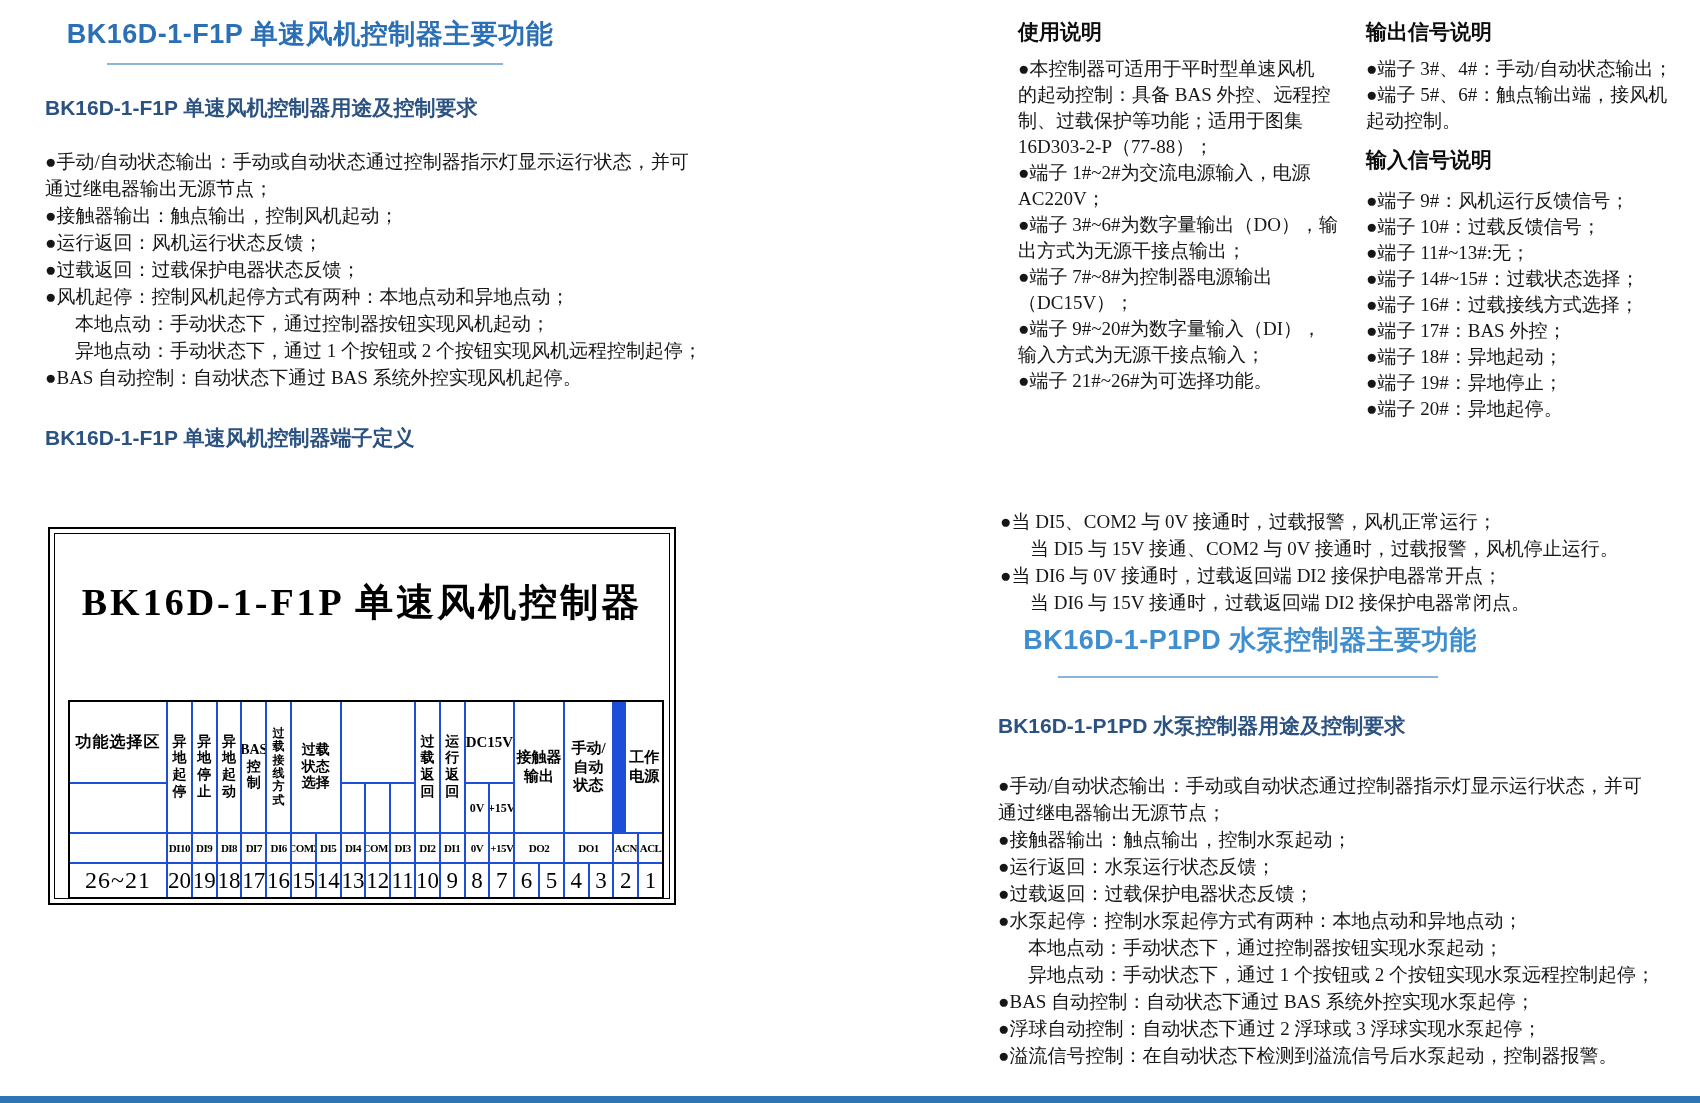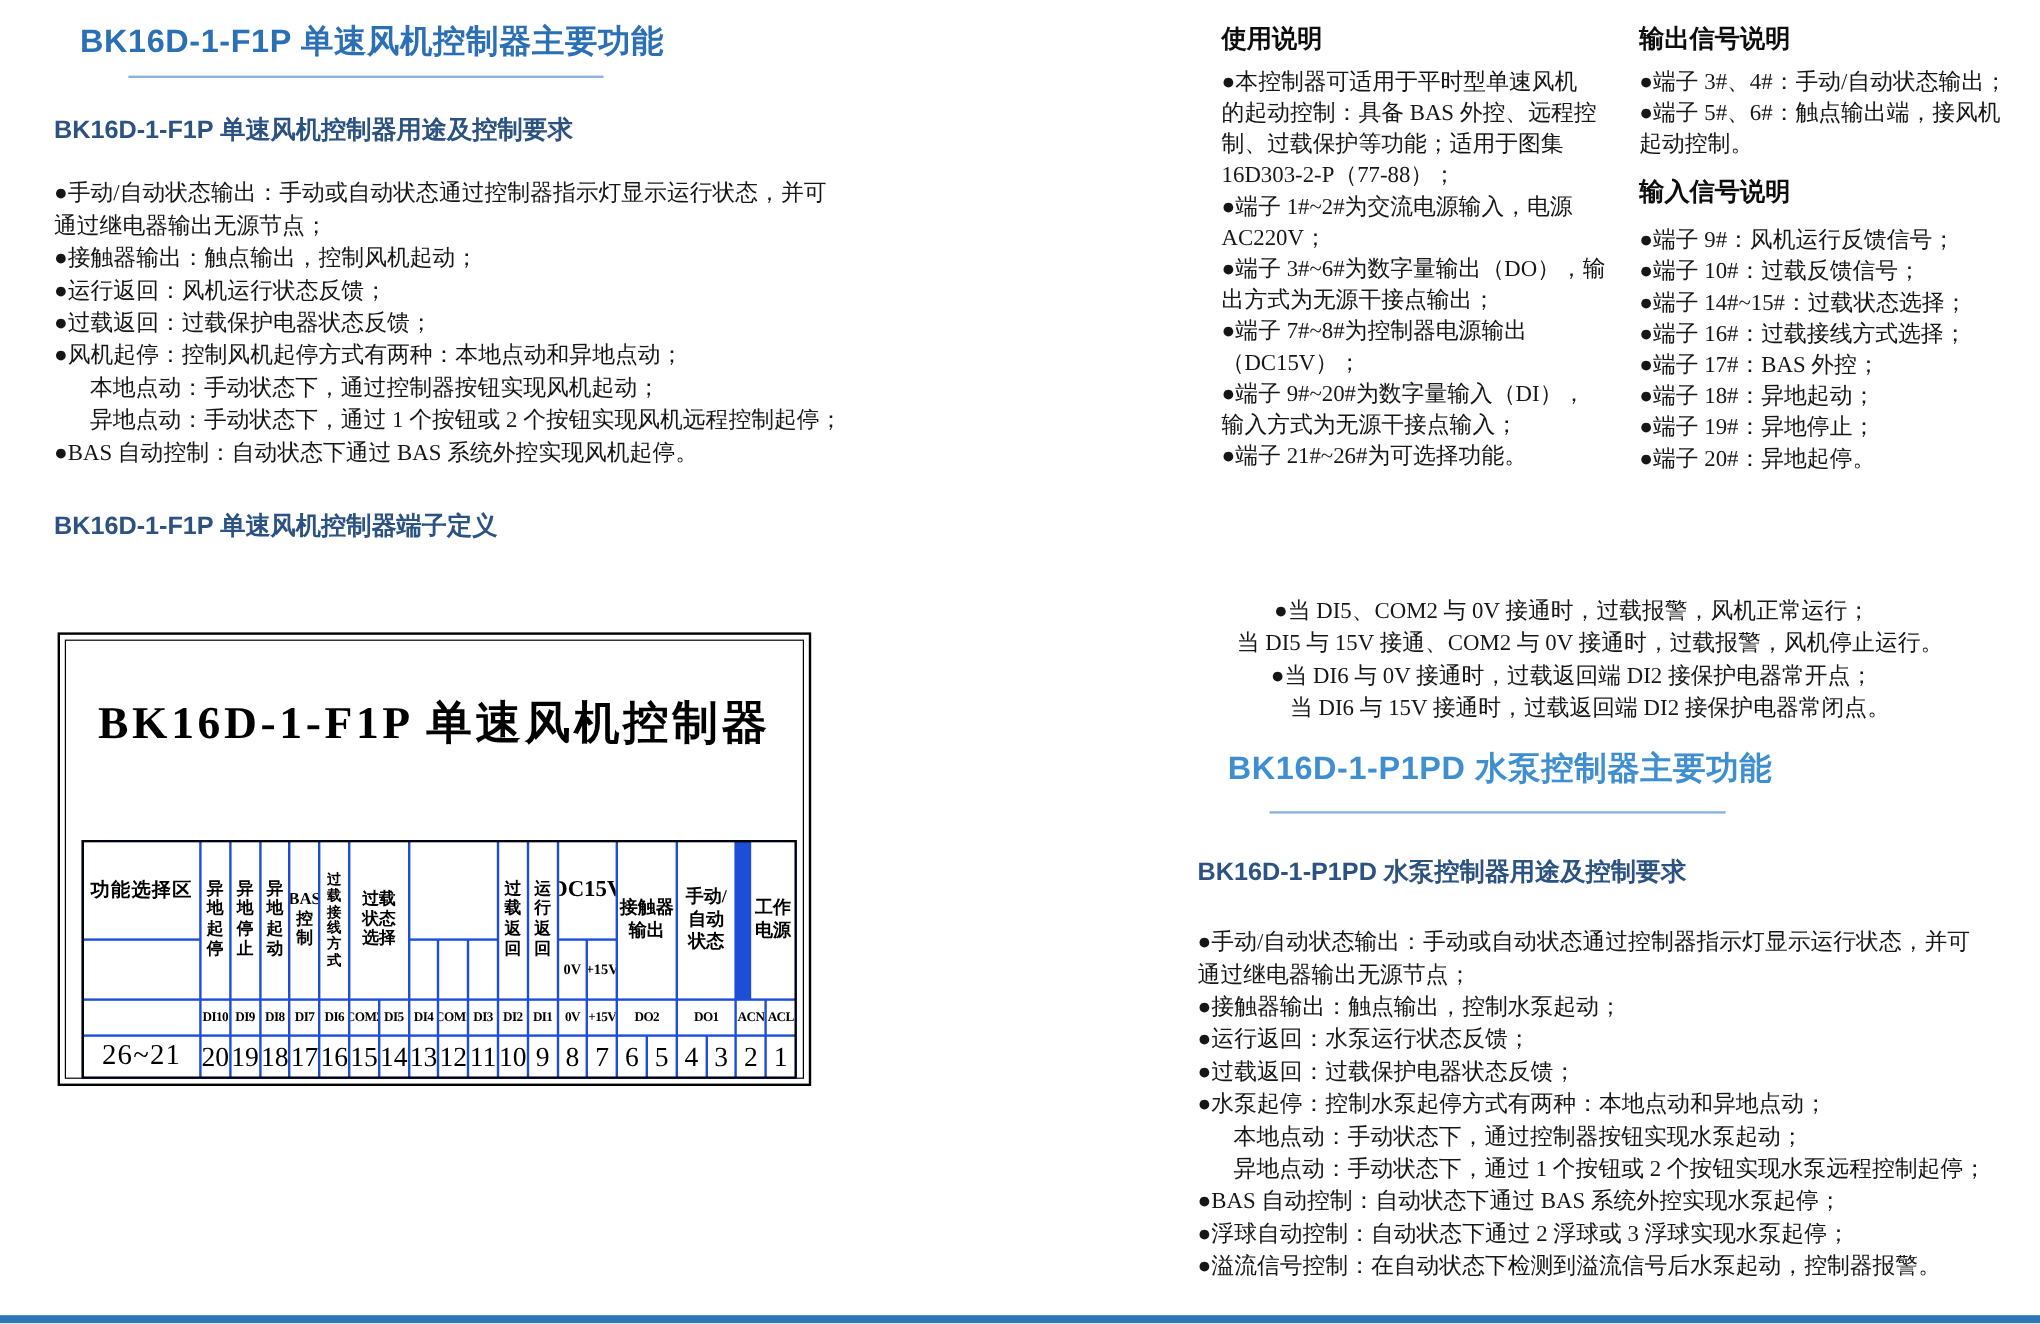--- a/index.html
+++ b/index.html
@@ -27,21 +27,21 @@
   #diagram-inner{position:absolute;left:4px;top:4px;right:4px;bottom:4px;border:1.5px solid #000;}
   #diagram-title{position:absolute;left:0;top:48px;width:100%;text-align:center;
                  font-size:38px;font-weight:bold;letter-spacing:3px;color:#000;}
   #terminal-table{position:absolute;display:grid;background:#1d4ed8;gap:2px;border:2px solid #000;
                   grid-template-columns:96px repeat(20,1fr);grid-template-rows:80px 48px 28px 33px;}
   #terminal-table .cell{background:#fff;display:flex;align-items:center;justify-content:center;
                         text-align:center;overflow:hidden;color:#000;}
   .t-v{white-space:pre-line;font-size:14px;line-height:1.18;font-weight:bold;}
   .t-v.small{font-size:12px;line-height:1.12;}
   .t-h{white-space:pre-line;font-size:15px;line-height:1.25;font-weight:bold;}
-  .t-dc{font-size:19px;font-weight:bold;}
+  .t-dc{font-size:15px;font-weight:bold;}
   .t-sub{font-size:12px;font-weight:bold;}
   .t-di{font-size:11px;font-weight:bold;letter-spacing:-.5px;}
   .t-num{font-size:23px;}
   .t-fsel{font-size:16px;font-weight:bold;letter-spacing:1px;}
   .t-range{font-size:24px;letter-spacing:1px;}
   #footer-bar{background:var(--footer-bar,#2e75b6);}
 </style>
 </head>
 <body>
 
@@ -182,29 +182,30 @@
   <div class="abs doc-list lh26" style="left:1366px;top:56px;width:290px;">
       <div class="line">●端子 3#、4#：手动/自动状态输出；</div>
       <div class="line">●端子 5#、6#：触点输出端，接风机</div>
       <div class="line">起动控制。</div>
     </div>
 
   <div class="abs black-heading" style="left:1366px;top:146px;">输入信号说明</div>
   <div class="abs doc-list lh26" style="left:1366px;top:188px;width:290px;">
       <div class="line">●端子 9#：风机运行反馈信号；</div>
       <div class="line">●端子 10#：过载反馈信号；</div>
+      <div class="line">●端子 11#~13#:无；</div>
       <div class="line">●端子 14#~15#：过载状态选择；</div>
       <div class="line">●端子 16#：过载接线方式选择；</div>
       <div class="line">●端子 17#：BAS 外控；</div>
       <div class="line">●端子 18#：异地起动；</div>
       <div class="line">●端子 19#：异地停止；</div>
       <div class="line">●端子 20#：异地起停。</div>
     </div>
 
-  <div class="abs doc-list lh27" style="left:1000px;top:496px;width:620px;text-align:center;">
+  <div class="abs doc-list lh27" style="left:1000px;top:508px;width:620px;">
       <div class="line">●当 DI5、COM2 与 0V 接通时，过载报警，风机正常运行；</div>
       <div class="line indent">当 DI5 与 15V 接通、COM2 与 0V 接通时，过载报警，风机停止运行。</div>
       <div class="line">●当 DI6 与 0V 接通时，过载返回端 DI2 接保护电器常开点；</div>
       <div class="line indent">当 DI6 与 15V 接通时，过载返回端 DI2 接保护电器常闭点。</div>
     </div>
 
   <div class="abs pump-title" style="left:950px;top:622px;width:600px;">BK16D-1-P1PD 水泵控制器主要功能</div>
   <div class="abs rule" style="left:1058px;top:676px;width:380px;"></div>
 
   <div class="abs sec-heading" style="left:998px;top:712px;">BK16D-1-P1PD 水泵控制器用途及控制要求</div>

